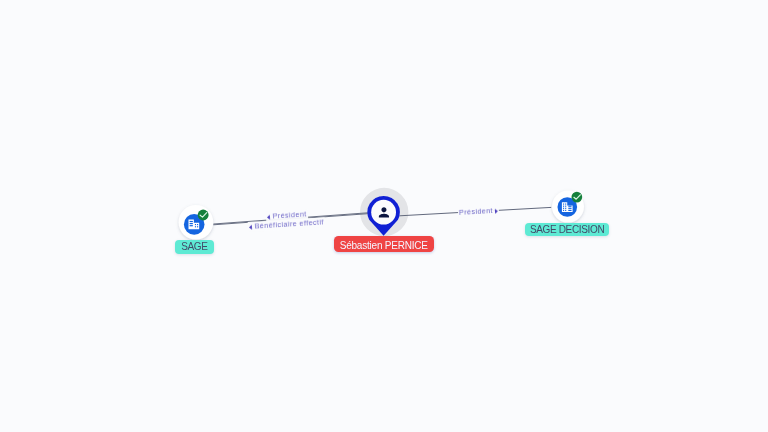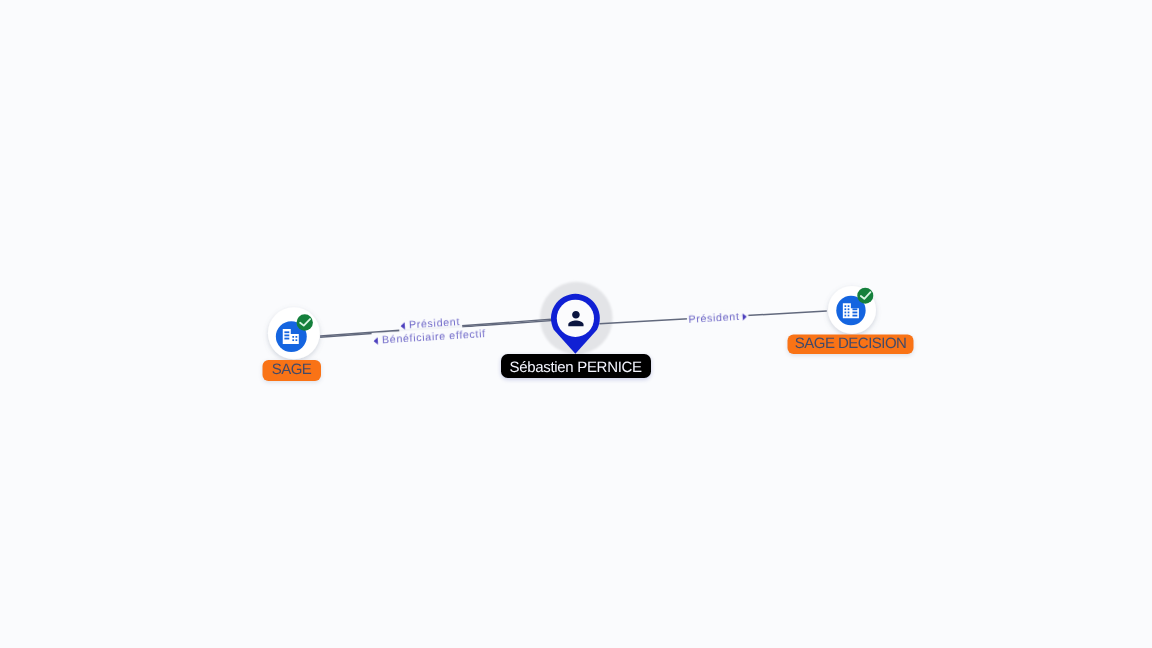--- a/index.html
+++ b/index.html
@@ -2,21 +2,21 @@
 <html><head>
 <meta charset="utf-8">
 <title>Graph</title>
 <style>
   html,body{margin:0;padding:0;}
   body{width:768px;height:432px;background:#fafbfd;overflow:hidden;
        font-family:"Liberation Sans",sans-serif;}
   #stage{position:relative;width:768px;height:432px;background:#fafbfd;
       transform:translateZ(0);}
   .layer{position:absolute;left:0;top:0;}
-  .nodelabel{position:absolute;background:#f97316;border-radius:4px;color:#434a68;
+  .nodelabel{position:absolute;background:#5eead4;border-radius:4px;color:#434a68;
       white-space:nowrap;box-shadow:0 1px 3px rgba(90,100,140,.18);
       display:flex;align-items:center;justify-content:center;font-size:10px;
       letter-spacing:-0.35px;will-change:transform;}
   .edgelabel{position:absolute;white-space:nowrap;color:#6f68c8;
       font-size:7.1px;letter-spacing:0.45px;transform-origin:0 50%;
       will-change:transform;line-height:10px;height:10px;
       background:rgba(250,251,253,0.94);padding:0 1px;
       display:flex;align-items:center;}
   .tri{display:block;flex:none;width:2.9px;height:5px;}
   .tri-l{margin-right:2.8px;}
@@ -109,21 +109,21 @@
         <path d="M573.9 197.3 L576.2 199.2 L580.3 194.8" stroke="#d9f5e4" stroke-width="1.2" fill="none" stroke-linecap="round" stroke-linejoin="round"></path>
       </g>
     </g>
   </svg>
 
   <div class="nodelabel" style="left:174.9px;top:239.9px;width:38.75px;height:13.5px">
     <span>SAGE</span>
   </div>
 
   <div class="nodelabel" style="left:334.1px;top:236.3px;width:99.5px;height:14.6px;
-       background:#000000;color:#f4f5ff;border-radius:4.5px;padding-top:1.8px;letter-spacing:-0.21px;
+       background:#ef4444;color:#f4f5ff;border-radius:4.5px;padding-top:1.8px;letter-spacing:-0.21px;
        box-shadow:0 1px 3px rgba(20,30,150,.22)">
     <span>Sébastien PERNICE</span>
   </div>
 
   <div class="nodelabel" style="left:525.25px;top:223.4px;width:84.15px;height:13.2px">
     <span>SAGE DECISION</span>
   </div>
 
   <div class="edgelabel" style="left:266.2px;top:217.4px;transform:translateY(-50%) rotate(-3.7deg)">
     <svg class="tri tri-l" viewBox="0 0 29 50">

